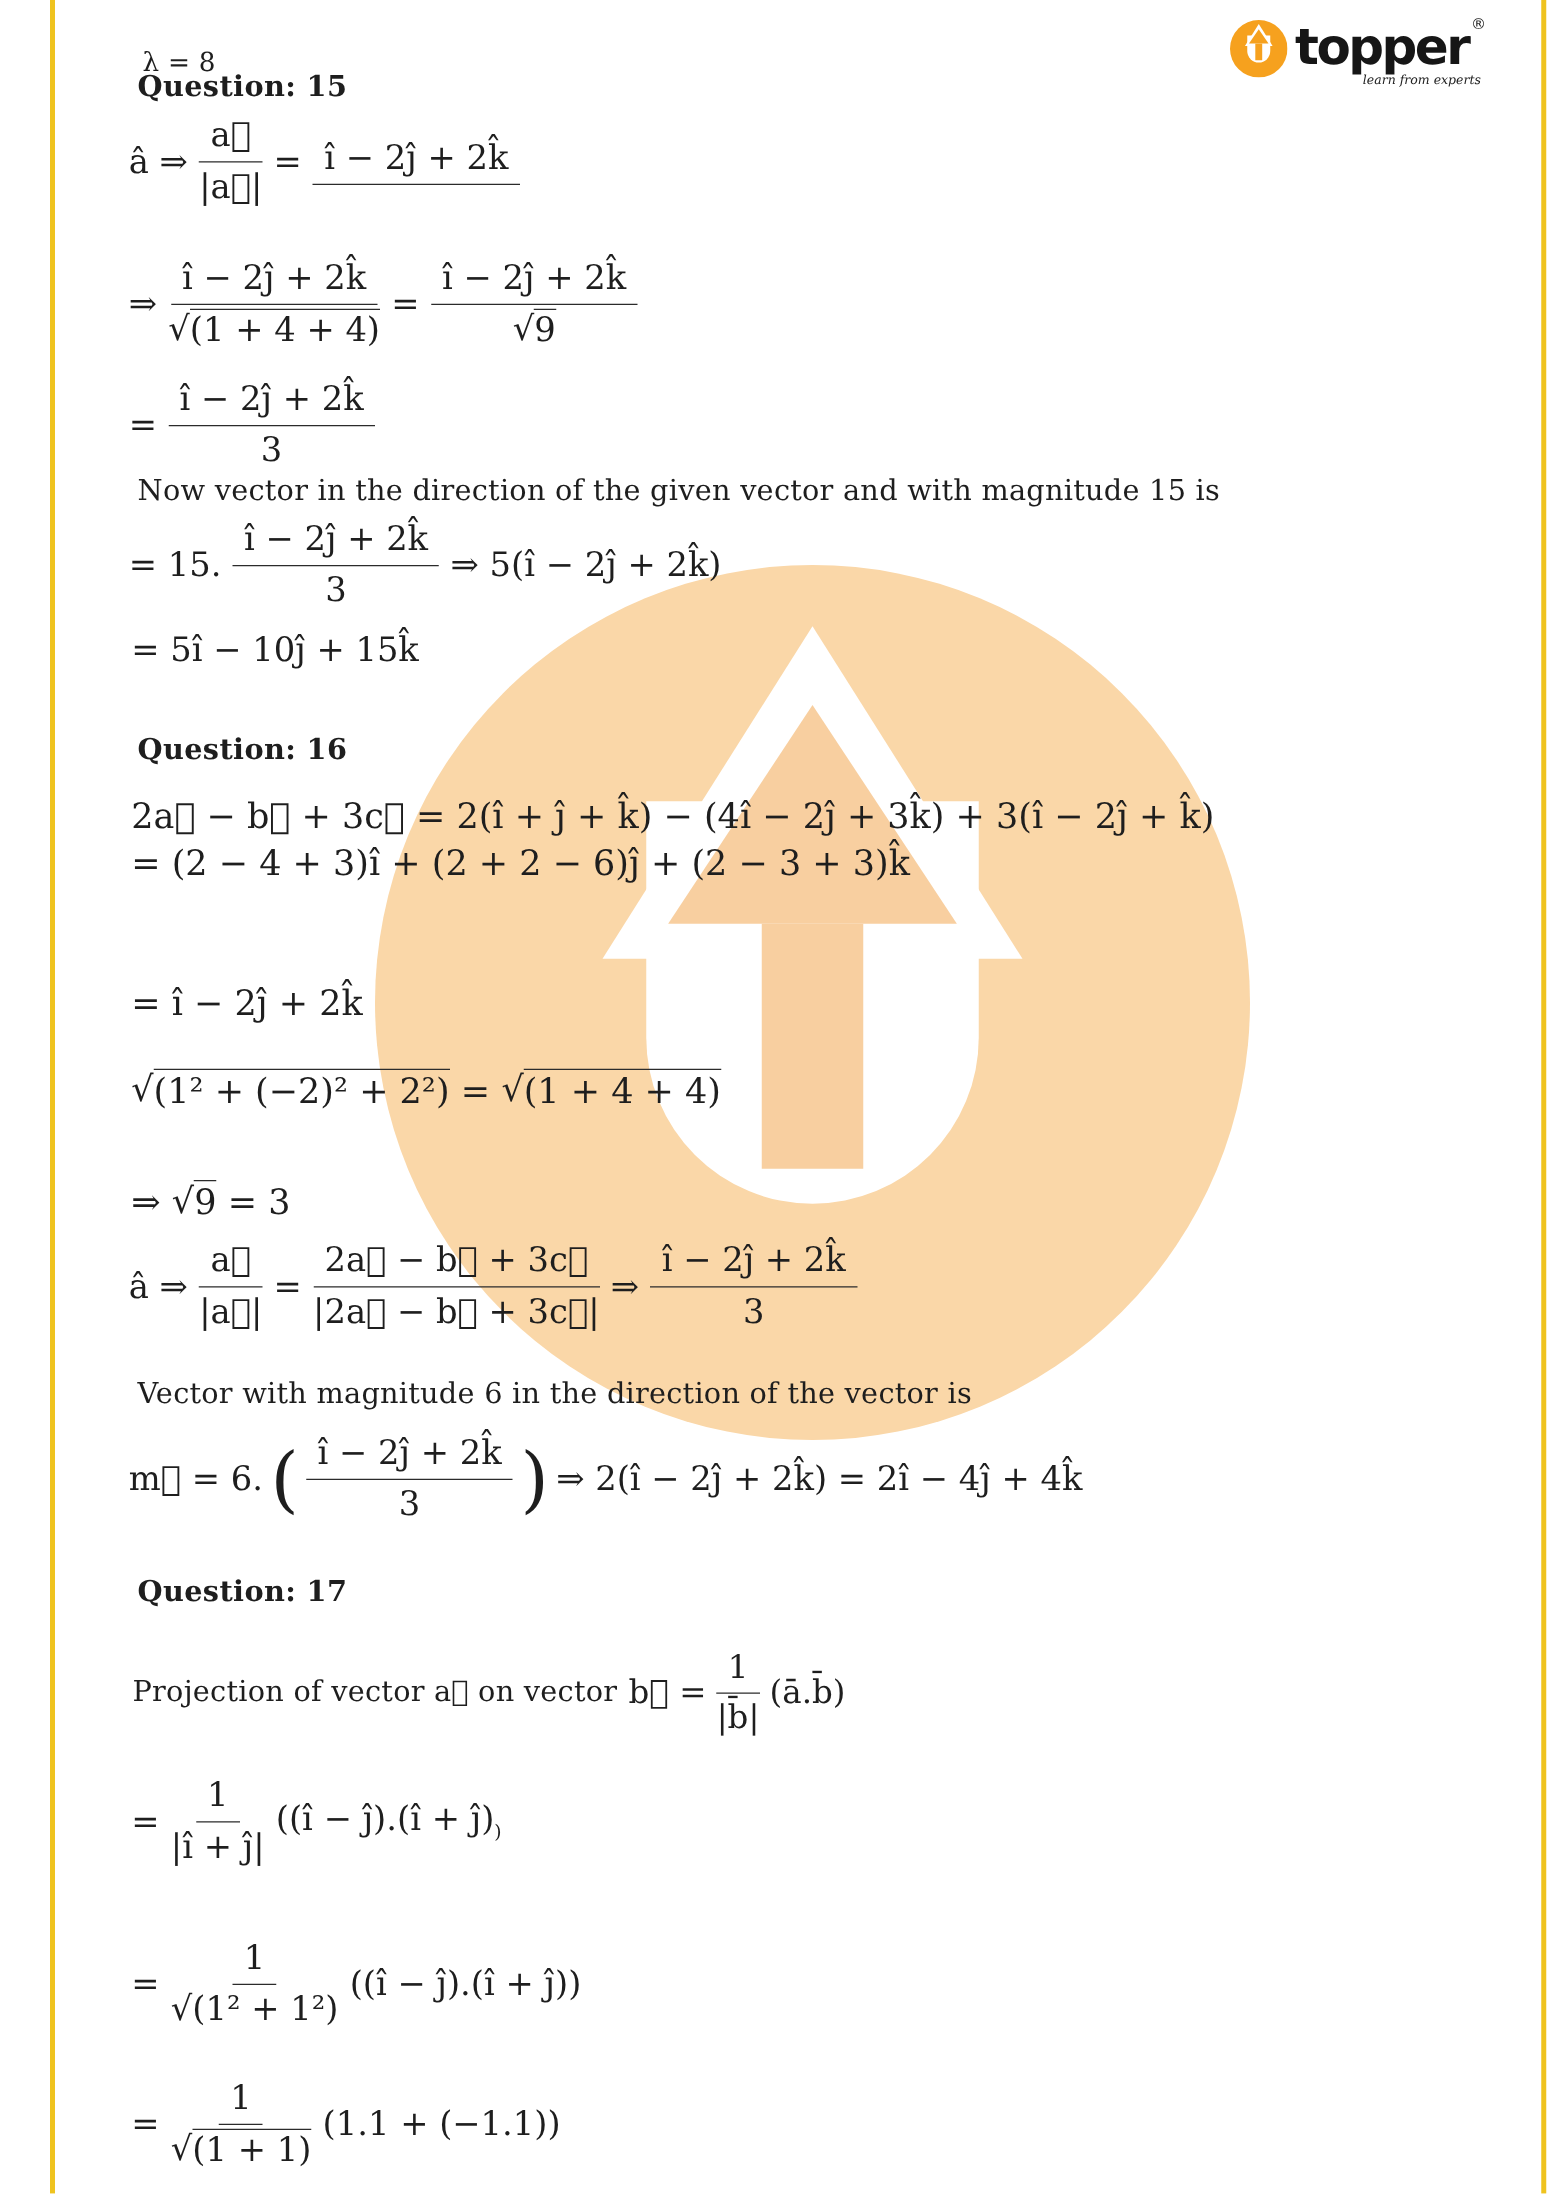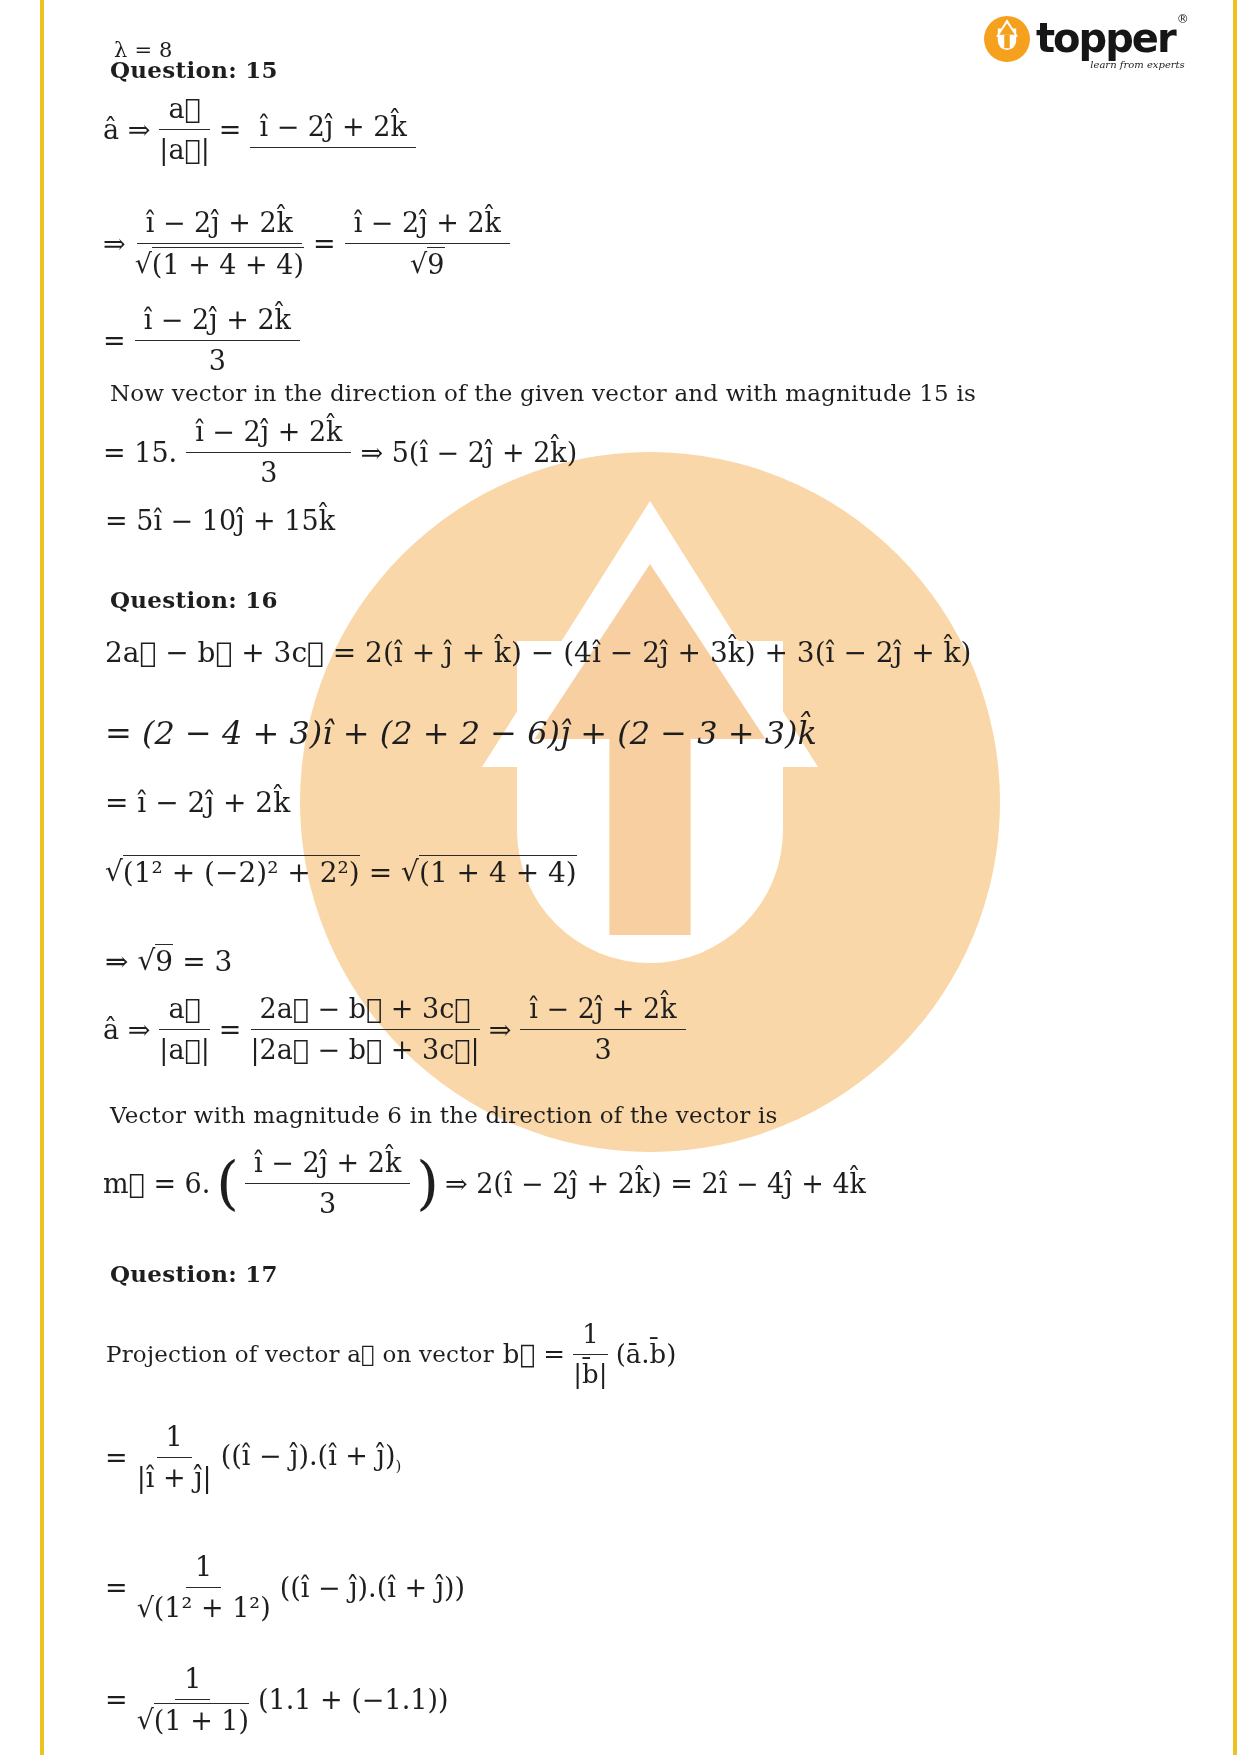--- a/index.html
+++ b/index.html
@@ -125,21 +125,21 @@
   <div class="eq" style="left:105px;top:505px;">
     <span>= 5î − 10ĵ + 15k̂</span>
   </div>
 
   <div class="qh" style="left:110px;top:586px;">Question: 16</div>
 
   <div class="eq" style="left:105px;top:636px;font-size:28px;">
     <span>2a⃗ − b⃗ + 3c⃗ = 2(î + ĵ + k̂) − (4î − 2ĵ + 3k̂) + 3(î − 2ĵ + k̂)</span>
   </div>
 
-  <div class="eq" style="left:105px;top:714px;font-size:32px;font-style:italic;">
+  <div class="eq" style="left:105px;top:674px;font-size:28px;">
     <span>= (2 − 4 + 3)î + (2 + 2 − 6)ĵ + (2 − 3 + 3)k̂</span>
   </div>
 
   <div class="eq" style="left:105px;top:786px;font-size:28px;">
     <span>= î − 2ĵ + 2k̂</span>
   </div>
 
   <div class="eq" style="left:105px;top:855px;font-size:28px;">
     <span class="rad">
         <span>√</span>

